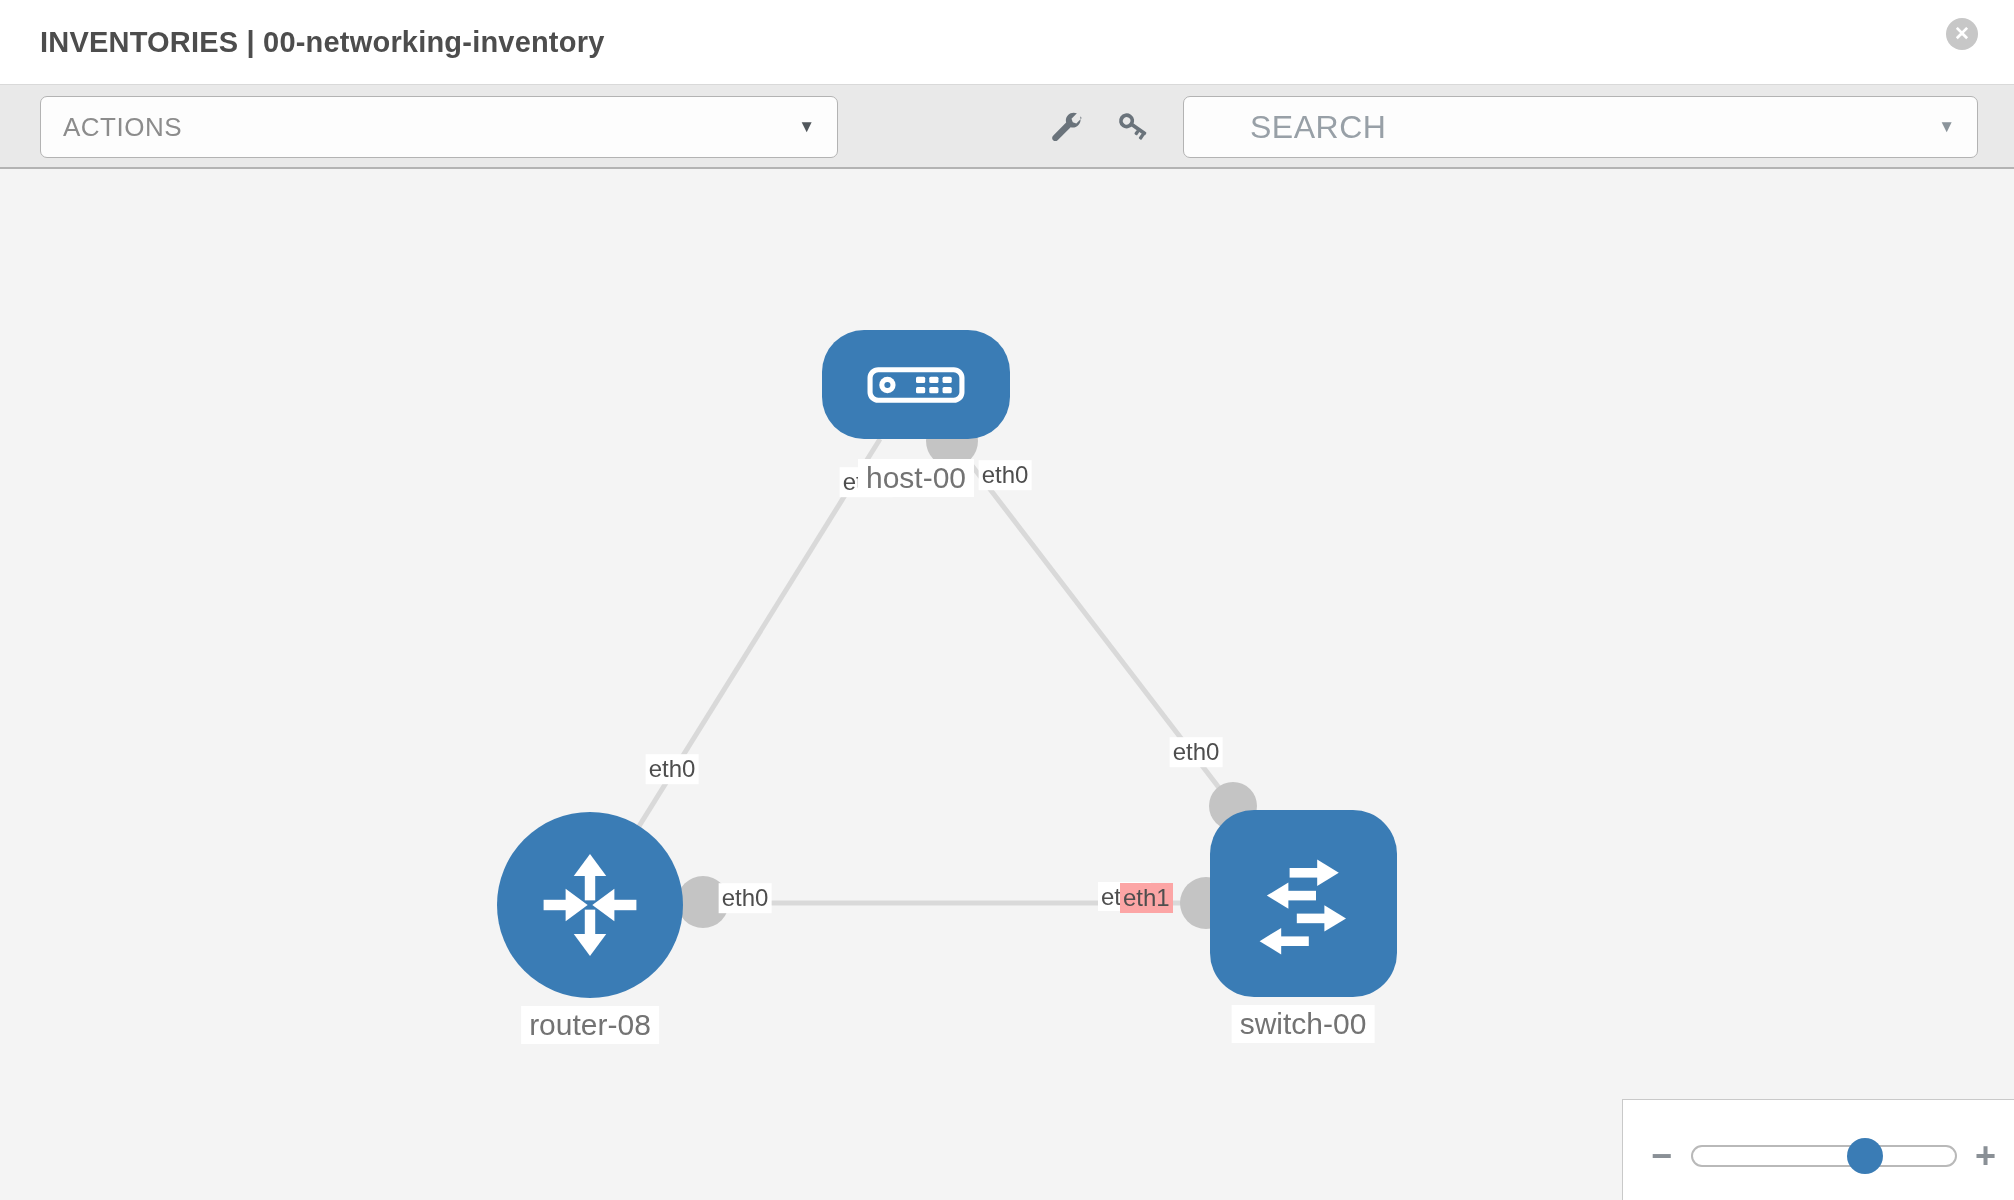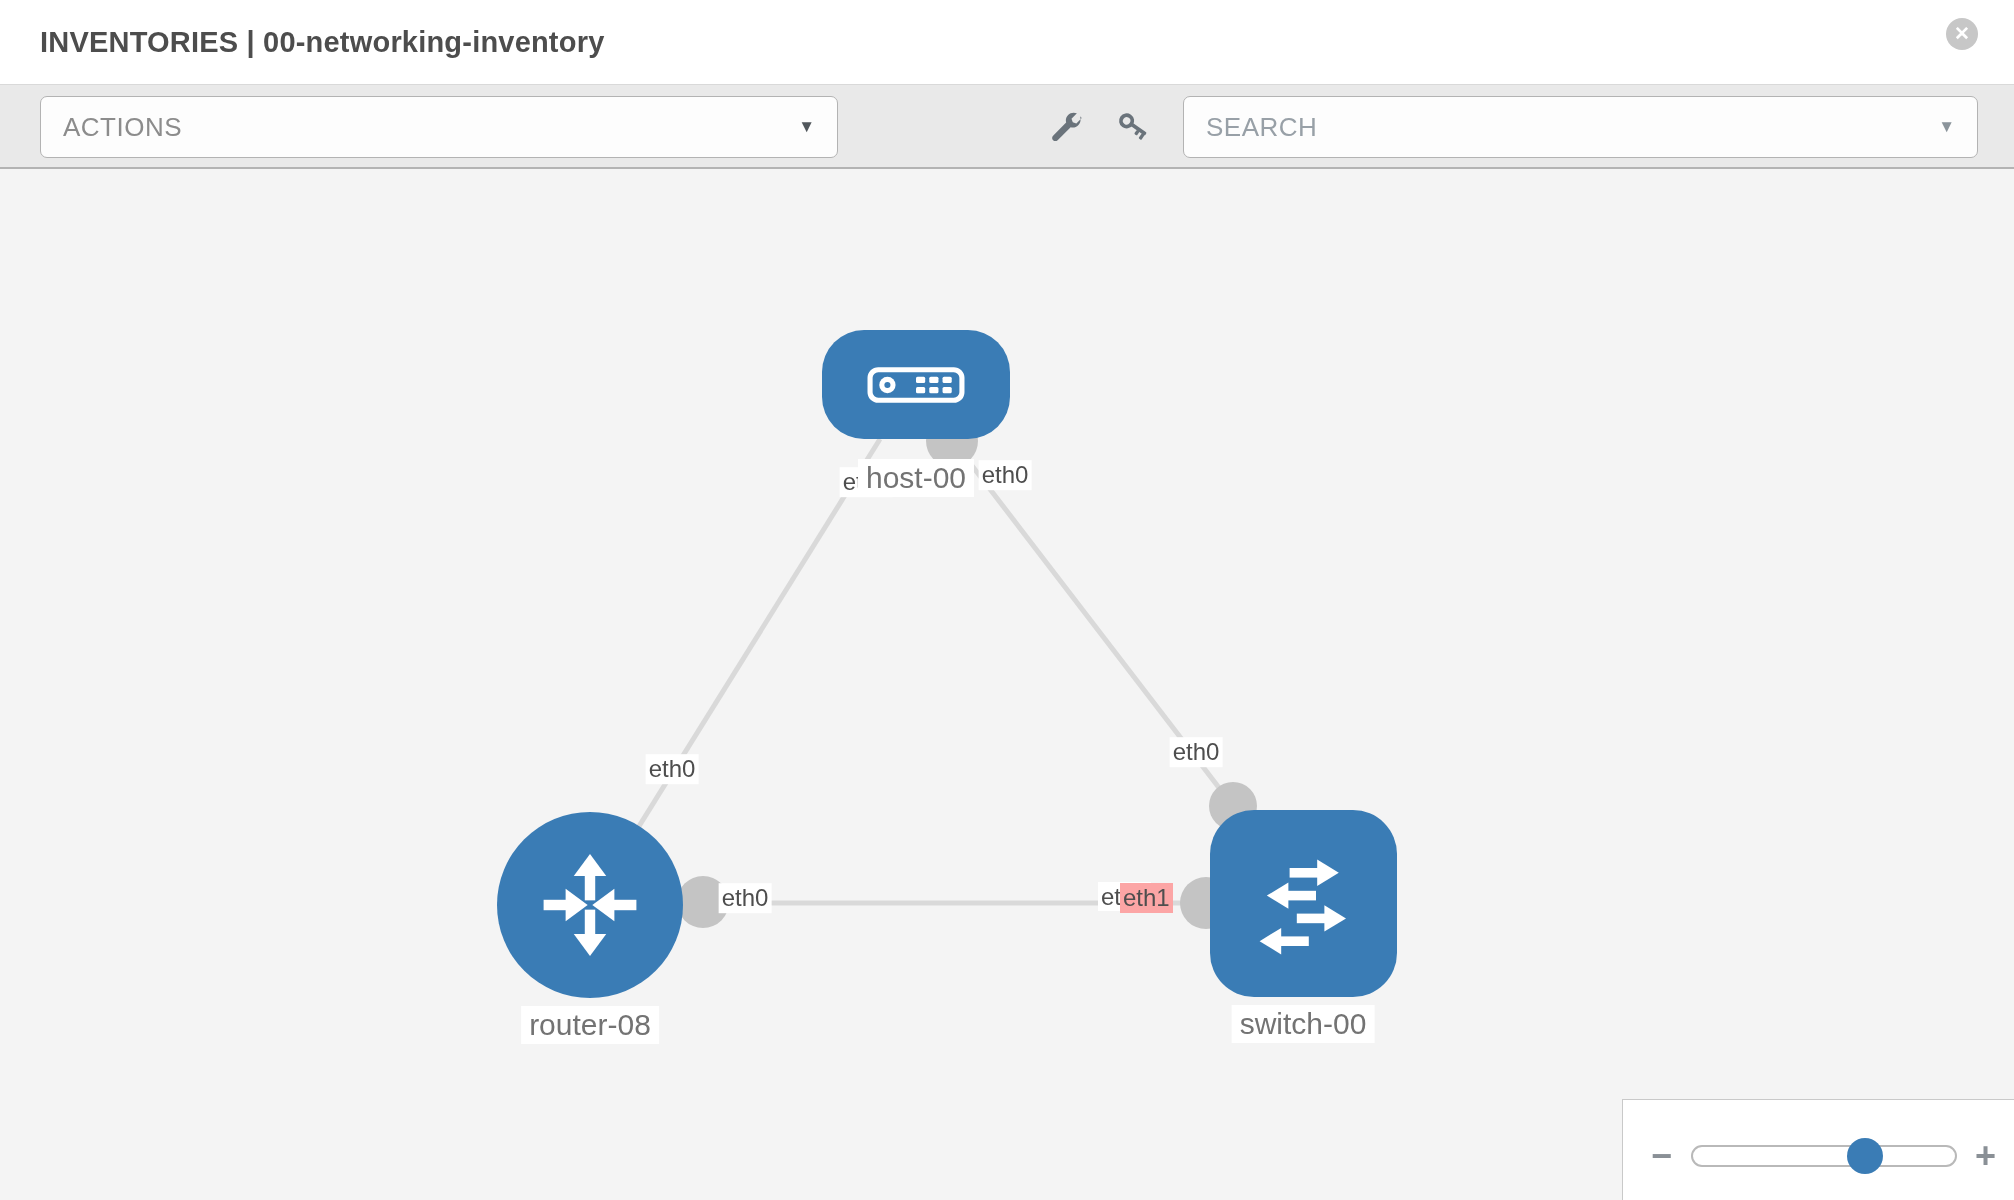--- a/index.html
+++ b/index.html
@@ -19,22 +19,22 @@
              border-top:1px solid #d9d9d9; border-bottom:2px solid #b3b3b3; }
   .dropdown { position:absolute; top:11px; height:62px; background:#fdfdfd;
               border:1px solid #b3b3b3; border-radius:7px; display:flex;
               align-items:center; padding:0 22px; cursor:pointer; }
   .dropdown .dd-label { font-size:26px; color:#8c8c8c; letter-spacing:0.5px; }
   .dropdown .caret { position:absolute; right:22px; font-size:17px; }
   .dd-actions { left:40px; width:798px; }
   .dd-actions .caret { color:#51575c; }
   .dd-search { left:1183px; width:795px; }
   .dd-search input { border:none; outline:none; background:transparent;
-                     font-size:26px; color:#15803d; width:620px;
-                     font-family:"Liberation Sans", sans-serif; letter-spacing:0.5px; }
+                     font-size:32px; color:#15803d; width:620px;
+                     font-family:"Liberation Sans", sans-serif; letter-spacing:0.5px;margin-left:44px; }
   .dd-search input::placeholder { color:#98a0a7; opacity:1; }
   .dd-search .caret { color:#8b949b; }
   .tool-icon { position:absolute; top:50%; transform:translateY(-50%); width:44px; height:44px;
                display:flex; align-items:center; justify-content:center; cursor:pointer; }
   .tool-wrench { left:1043px; } .tool-key { left:1112px; }
 
   
   .canvas { position:relative; width:2014px; height:1043px; background:#f4f4f4; }
   .links-layer { position:absolute; left:0; top:0; z-index:1; }
 

